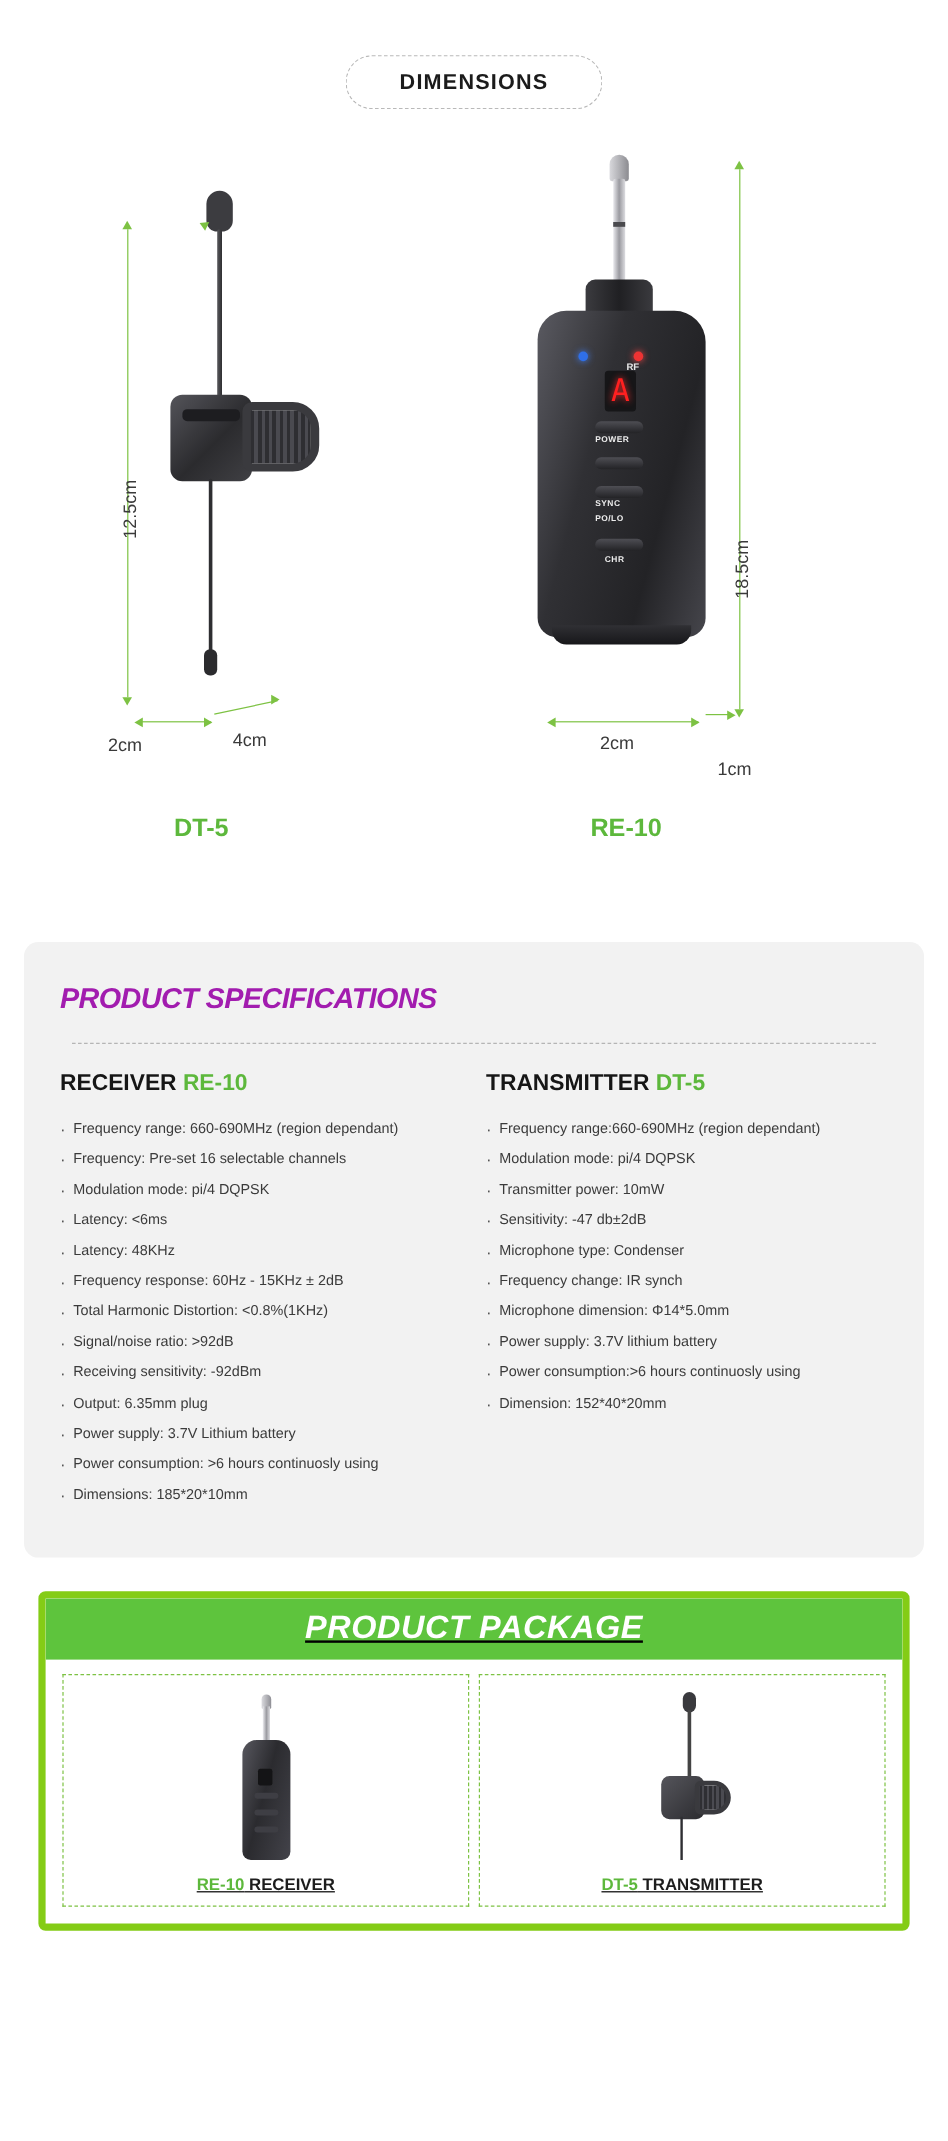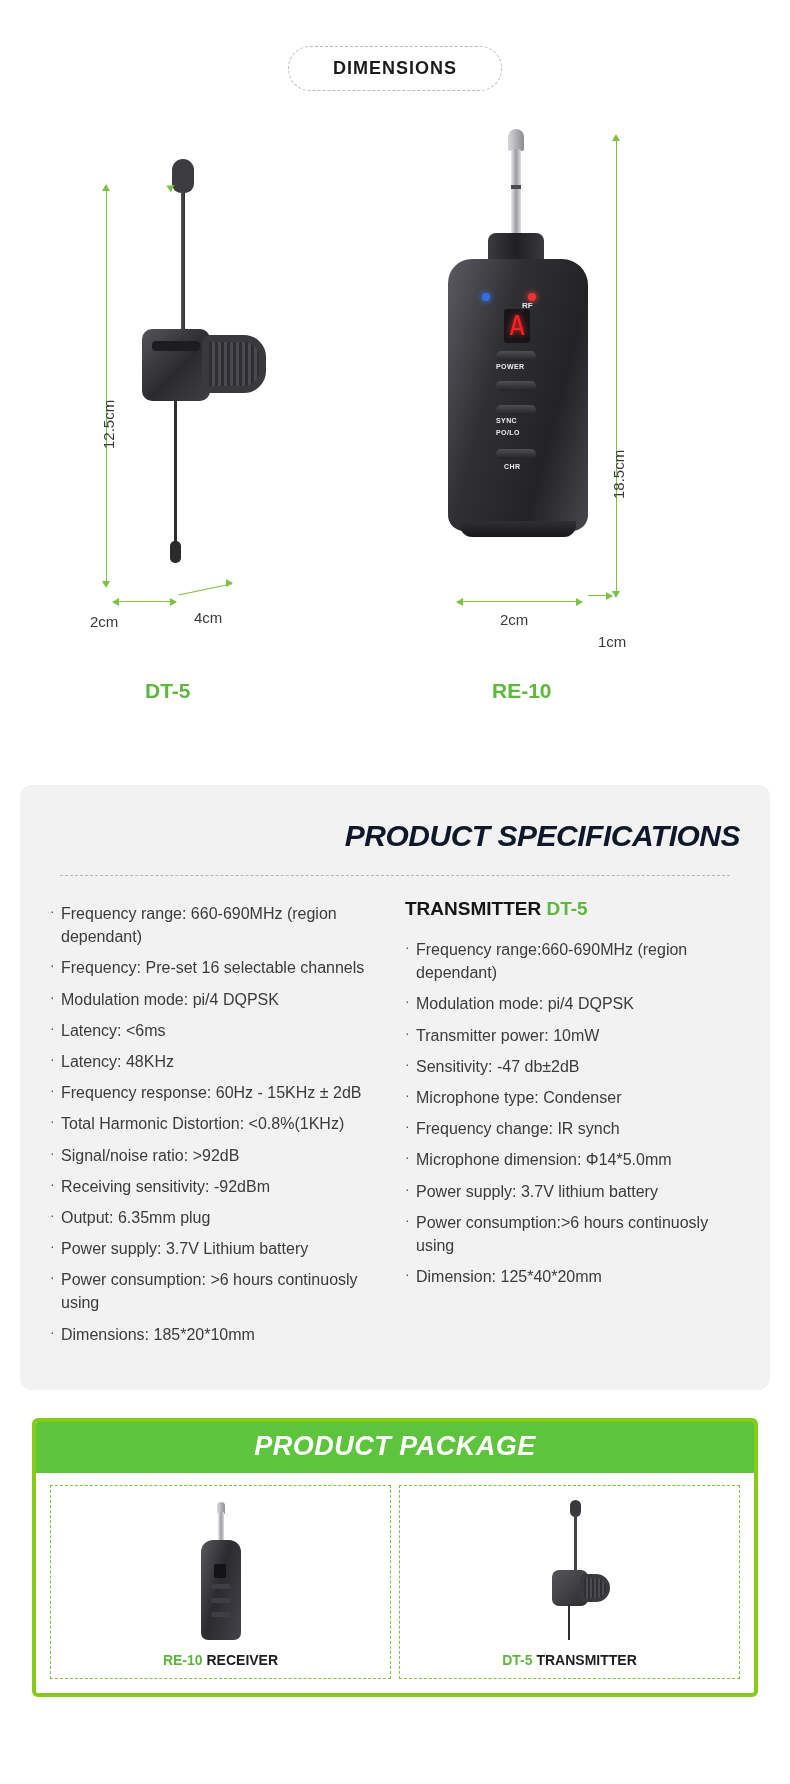--- a/index.html
+++ b/index.html
@@ -212,66 +212,67 @@
   }
 
   
   .spec-block {
     margin: 46px 20px 0 20px;
     background: #f2f2f2;
     border-radius: 12px;
     padding: 34px 30px 40px 30px;
   }
   .spec-title {
-    text-align: right;
-    font-size: 30px;
+    text-align: left;
+    font-size: 24px;
     font-weight: bold;
     font-style: italic;
     letter-spacing: -.5px;
-    color: #0f172a;
+    color: #a21caf;
   }
   .spec-sep {
     border-top: 1px dashed #b5b5b5;
     margin: 22px 10px 22px 10px;
   }
   .spec-cols {
     display: flex;
     gap: 20px;
   }
   .spec-col { flex: 1; }
   .spec-head {
     font-size: 19px;
     font-weight: bold;
     color: #161616;
     margin-bottom: 14px;
   }
   .spec-head .model { color: #5db83c; }
   .spec-list { list-style: none; margin: 0; padding: 0; }
   .spec-list li {
-    font-size: 16px;
+    font-size: 12px;
     color: #3b3b3b;
     line-height: 1.45;
     padding: 4px 0 4px 11px;
     position: relative;
   }
   .spec-list li:before {
     content: "·";
     position: absolute;
     left: 0; top: 3px;
     color: #555;
     font-size: 14px;
   }
 
   
   .pkg-block {
     margin: 28px 32px 30px 32px;
-    border: 4px solid #84cc16;
+    border: 6px solid #84cc16;
     border-radius: 6px;
     overflow: hidden;
     background: #fff;
+    text-decoration: underline;
   }
   .pkg-title {
     background: #5ec43d;
     color: #fff;
     text-align: center;
     font-size: 27px;
     font-weight: bold;
     font-style: italic;
     padding: 9px 0 11px 0;
     letter-spacing: .5px;
@@ -420,20 +421,23 @@
 
     <div class="prod-name" style="left:492px; top:560px;">RE-10</div>
   </div>
 
   <div class="spec-block">
     <div class="spec-title">PRODUCT SPECIFICATIONS</div>
     <div class="spec-sep"></div>
     <div class="spec-cols">
 
       <div class="spec-col">
+        <div class="spec-head">
+          <span>RECEIVER </span><span class="model">RE-10</span>
+        </div>
         <ul class="spec-list">
           <li>Frequency range:  660-690MHz (region dependant)</li>
           <li>Frequency:  Pre-set 16 selectable channels</li>
           <li>Modulation mode:  pi/4 DQPSK</li>
           <li>Latency:  &lt;6ms</li>
           <li>Latency:  48KHz</li>
           <li>Frequency response:  60Hz - 15KHz ± 2dB</li>
           <li>Total Harmonic Distortion:  &lt;0.8%(1KHz)</li>
           <li>Signal/noise ratio: &gt;92dB</li>
           <li>Receiving sensitivity:  -92dBm</li>
@@ -451,21 +455,21 @@
         <ul class="spec-list">
           <li>Frequency range:660-690MHz (region dependant)</li>
           <li>Modulation mode: pi/4 DQPSK</li>
           <li>Transmitter power: 10mW</li>
           <li>Sensitivity: -47 db±2dB</li>
           <li>Microphone type: Condenser</li>
           <li>Frequency change: IR synch</li>
           <li>Microphone dimension: Φ14*5.0mm</li>
           <li>Power supply: 3.7V lithium battery</li>
           <li>Power consumption:&gt;6 hours continuosly using</li>
-          <li>Dimension: 125*40*20mm</li>
+          <li>Dimension: 152*40*20mm</li>
         </ul>
       </div>
 
     </div>
   </div>
 
   <div class="pkg-block">
     <div class="pkg-title">PRODUCT PACKAGE</div>
     <div class="pkg-grid">
 

